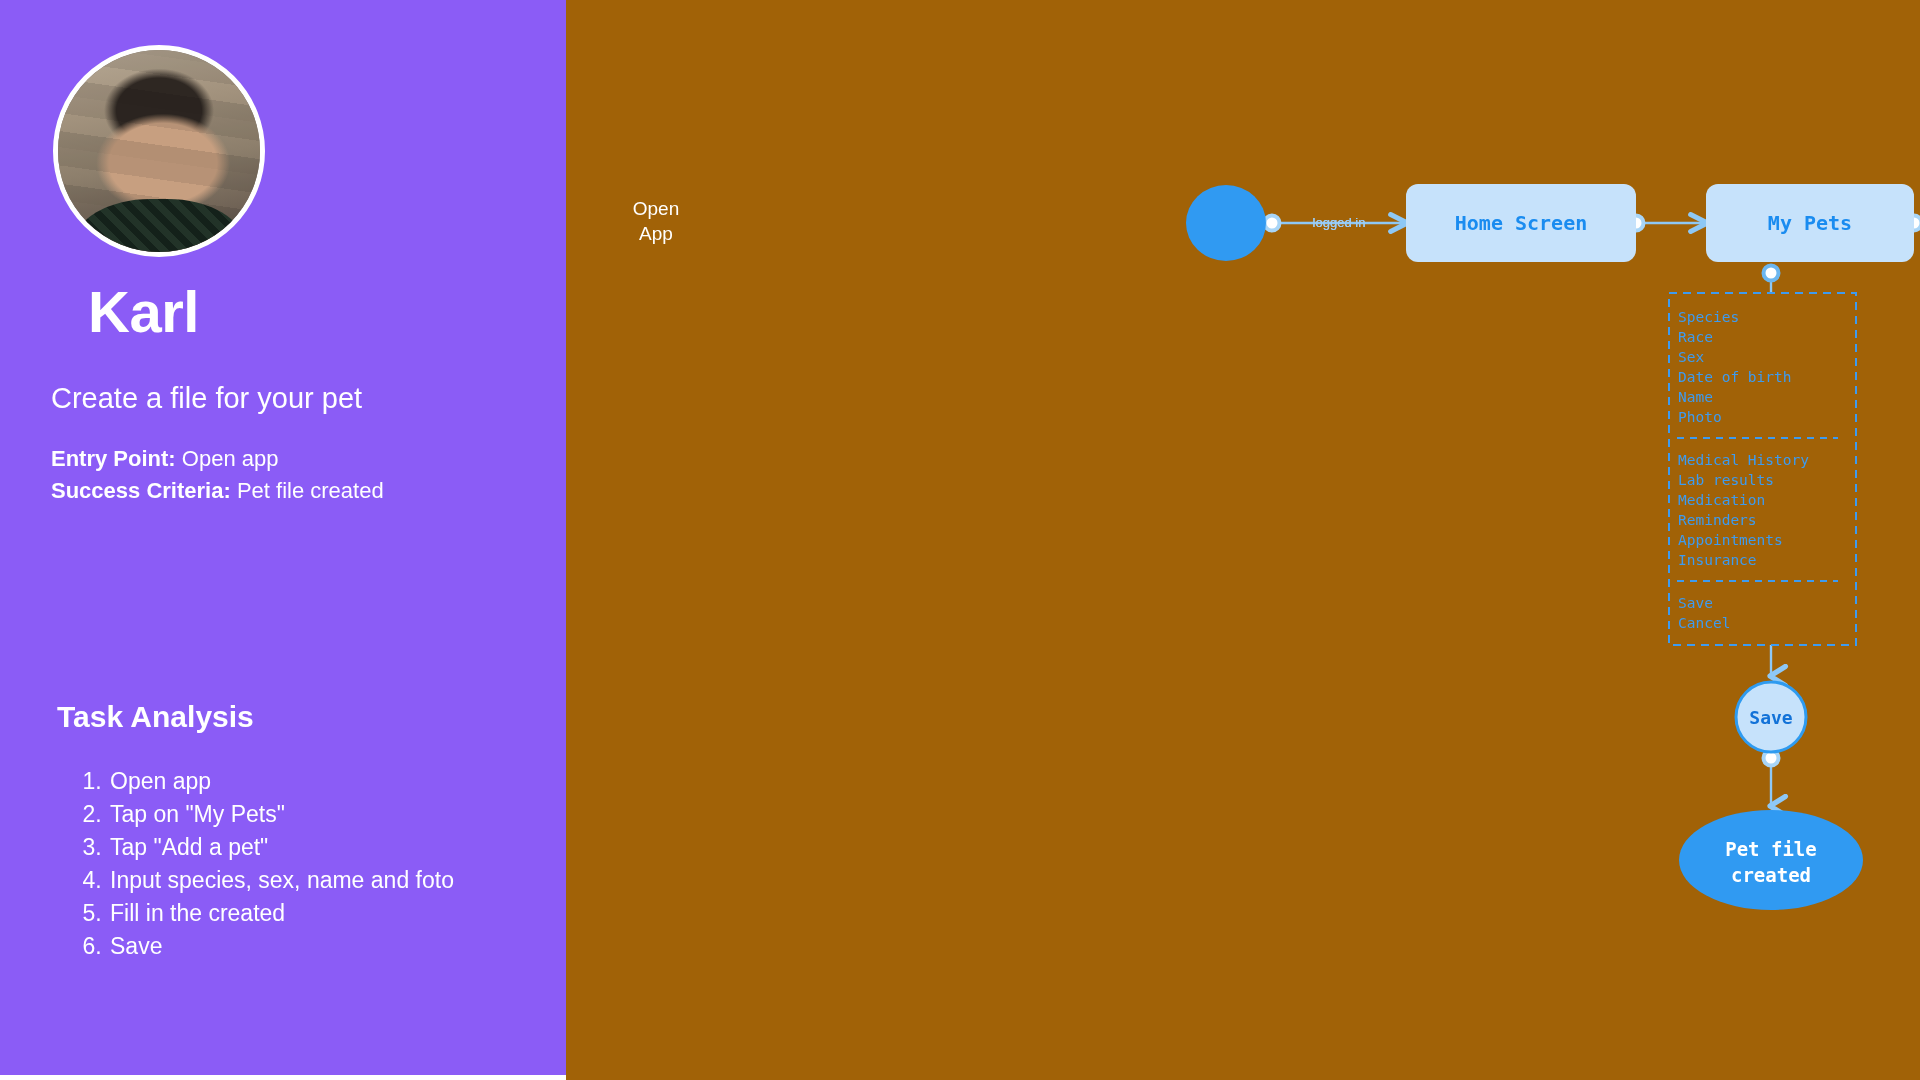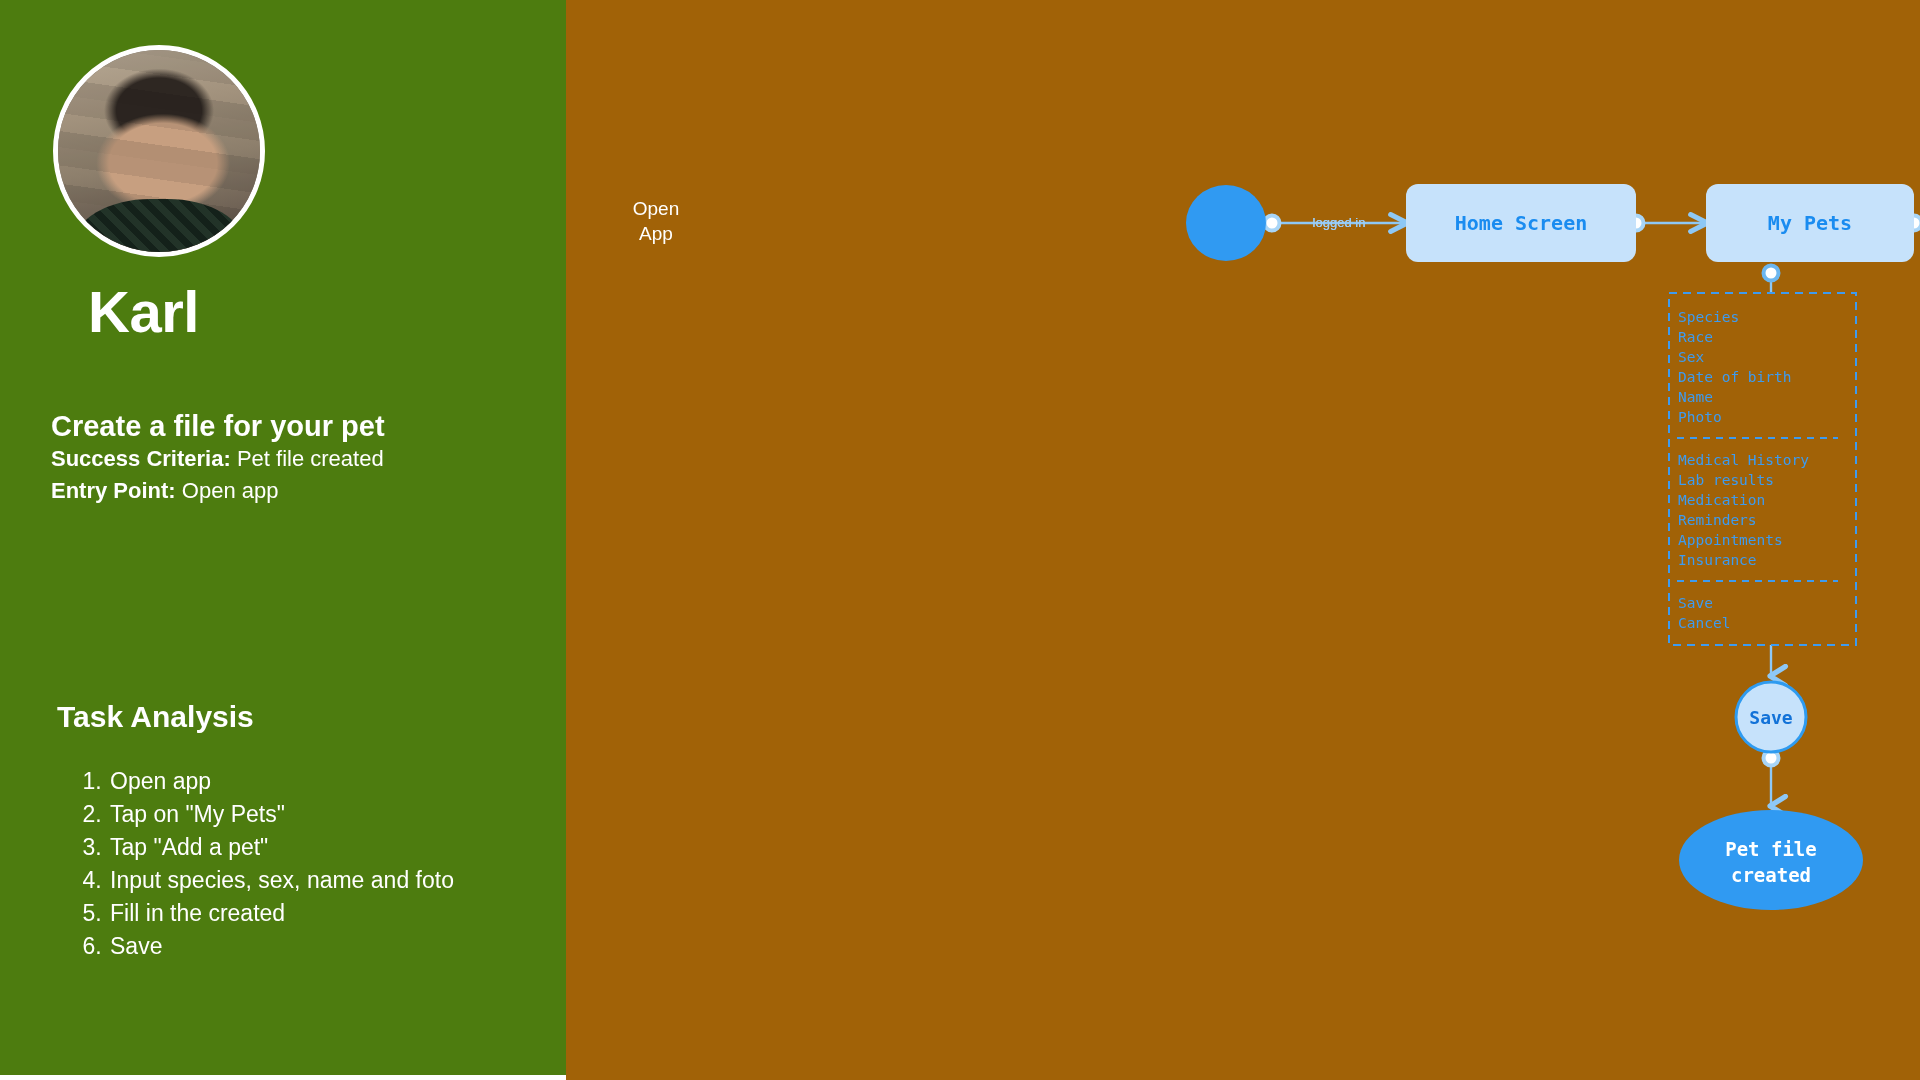--- a/index.html
+++ b/index.html
@@ -15,21 +15,21 @@
     font-family: "Liberation Sans", sans-serif;
   }
 
   
   #sidebar {
     position: absolute;
     left: 0;
     top: 0;
     width: 566px;
     height: 1075px;
-    background: #4d7c0f;
+    background: #8b5cf6;
   }
 
   #avatar {
     position: absolute;
     left: 53px;
     top: 45px;
     width: 212px;
     height: 212px;
     border-radius: 50%;
     border: 5px solid #ffffff;
@@ -72,23 +72,22 @@
     font-weight: bold;
     color: #ffffff;
     letter-spacing: -0.5px;
   }
 
   #task-title {
     position: absolute;
     left: 51px;
     top: 382px;
     font-size: 29px;
-    font-weight: bold;
-    color: #ffffff;
-    margin-top: 28px;
+    font-weight: normal;
+    color: #ffffff;
   }
 
   #meta {
     position: absolute;
     left: 51px;
     top: 443px;
     font-size: 22px;
     color: #ffffff;
     line-height: 32px;
   }
@@ -173,26 +172,26 @@
       <div class="shirt"></div>
     </div>
   </div>
 
   <div id="person-name">Karl</div>
 
   <div id="task-title">Create a file for your pet</div>
 
   <div id="meta">
     <div>
+      <span class="lbl">Entry Point:</span>
+      <span>Open app</span>
+    </div>
+    <div>
       <span class="lbl">Success Criteria:</span>
       <span>Pet file created</span>
-    </div>
-    <div>
-      <span class="lbl">Entry Point:</span>
-      <span>Open app</span>
     </div>
   </div>
 
   <div id="ta-heading">Task Analysis</div>
 
   <ol id="ta-list">
     <li>Open app</li>
     <li>Tap on "My Pets"</li>
     <li>Tap "Add a pet"</li>
     <li>Input species, sex, name and foto</li>

